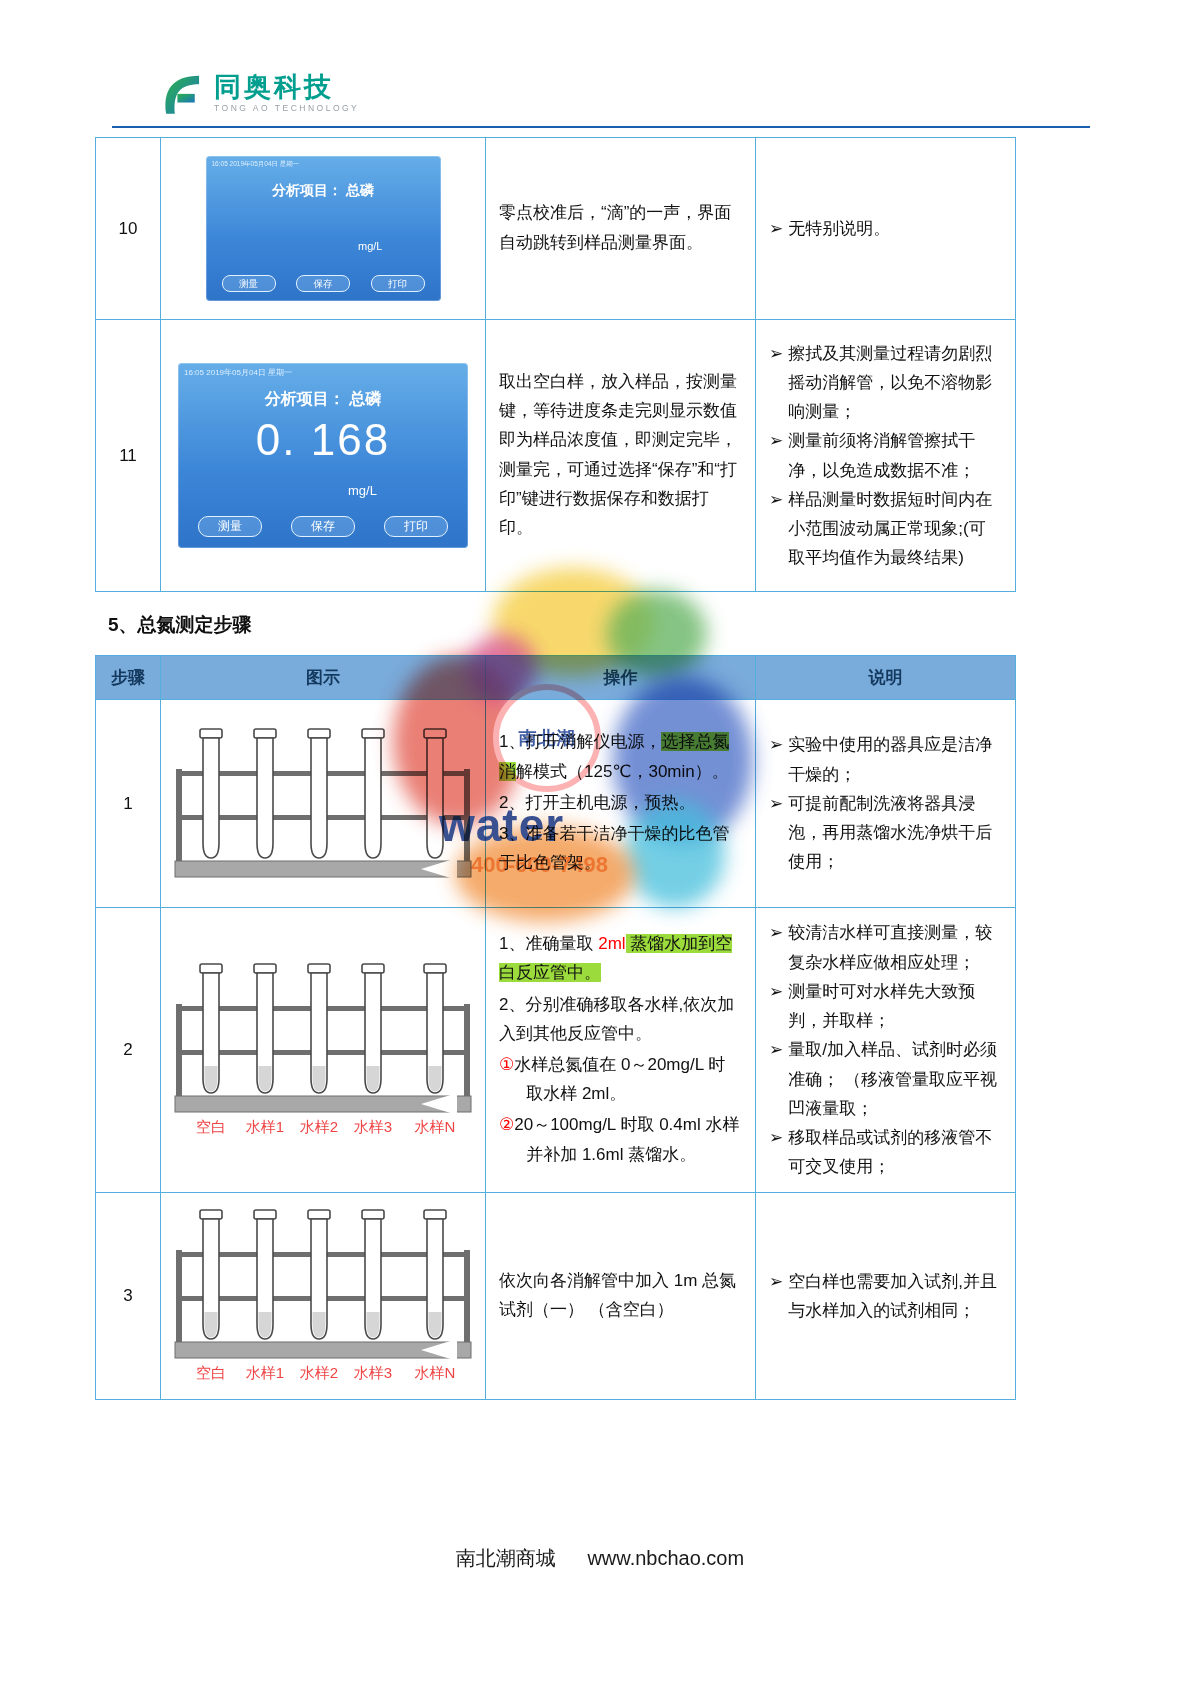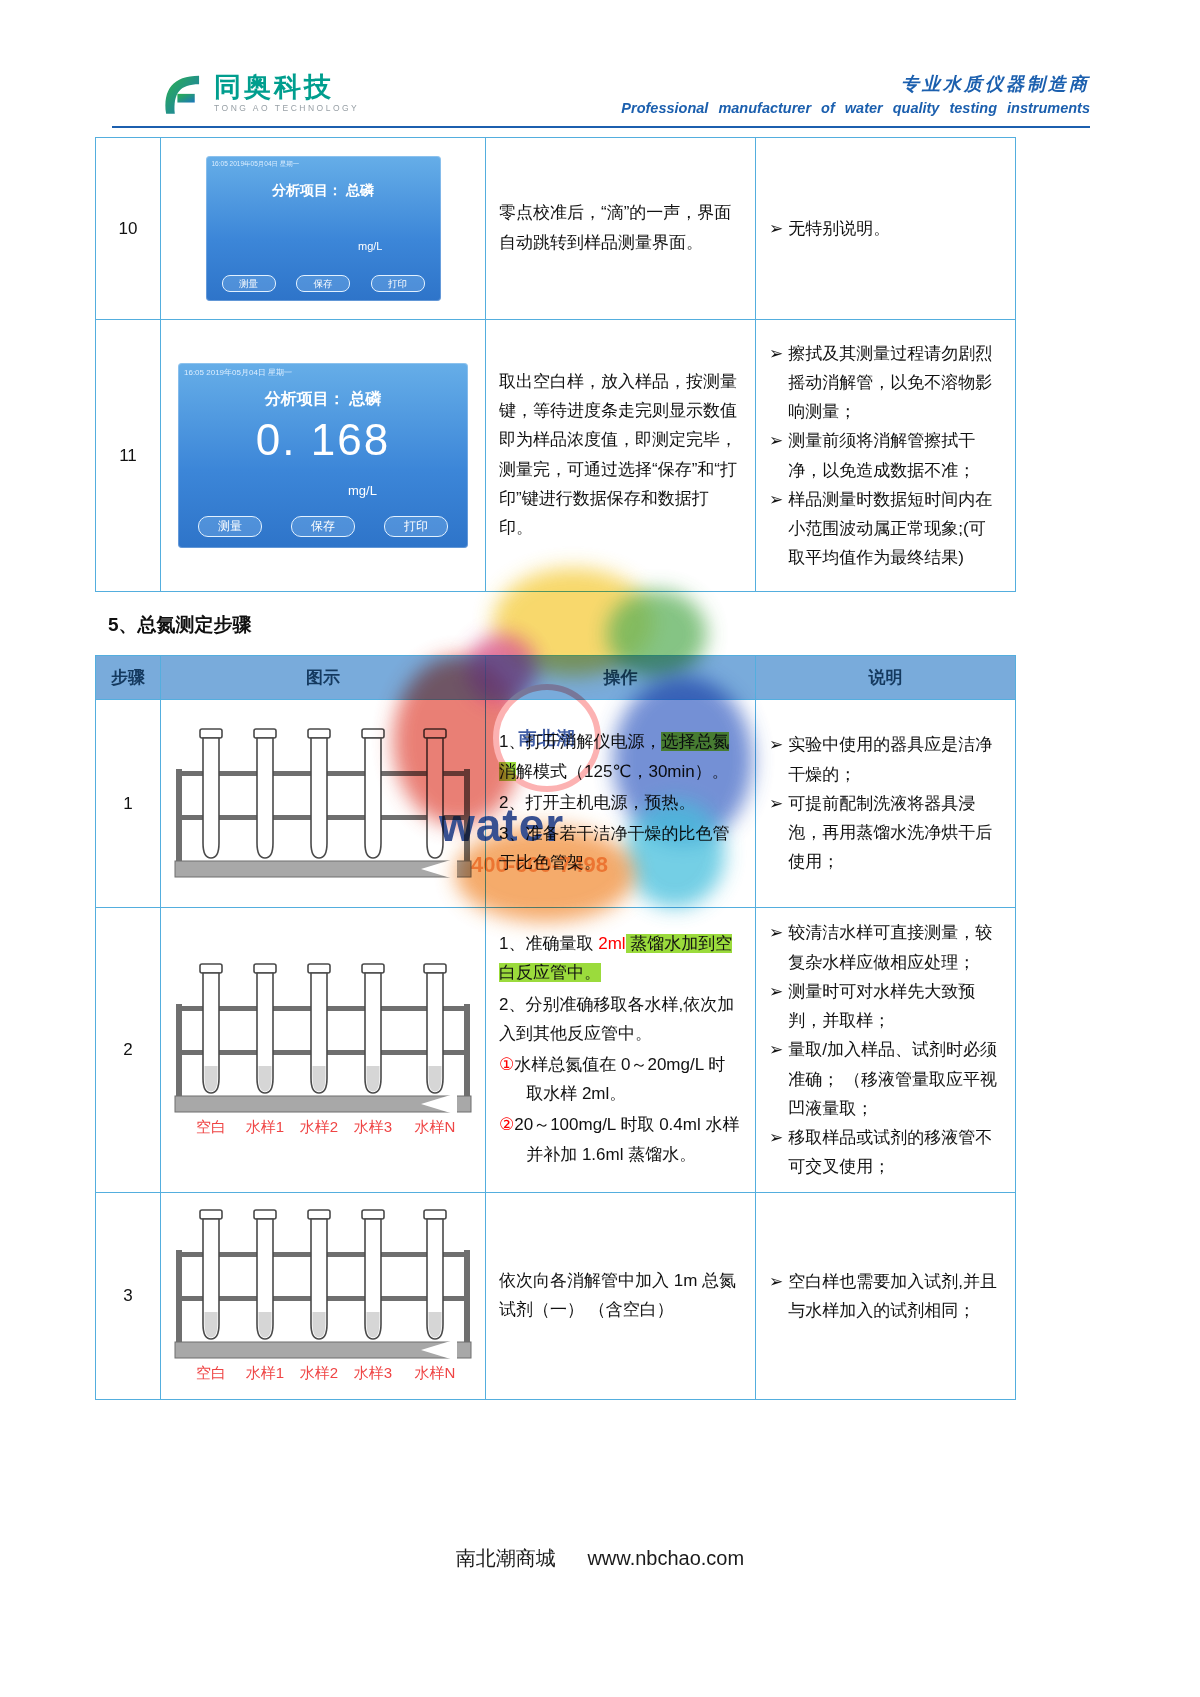--- a/index.html
+++ b/index.html
@@ -120,24 +120,20 @@
           </linearGradient>
         </defs>
         <path d="M14 50 C10 22 22 6 52 6 L52 16 C30 16 22 26 24 50 Z" fill="url(#lg1)"></path>
         <path d="M27 27 L47 27 L47 37 L27 37 Z" fill="url(#lg1)"></path>
       </svg>
       <div class="logo-text">
         <div class="logo-cn">同奥科技</div>
         <div class="logo-en">TONG AO TECHNOLOGY</div>
       </div>
     </div>
-    <div class="slogan">
-      <div class="slogan-cn">专业水质仪器制造商</div>
-      <div class="slogan-en">Professional manufacturer of water quality testing instruments</div>
-    </div>
     <div class="hd-rule"></div>
   </header>
 
   <table class="tbl tbl1">
     <colgroup>
         <col class="c-step">
         <col class="c-img">
         <col class="c-op">
         <col class="c-note">
       </colgroup>

